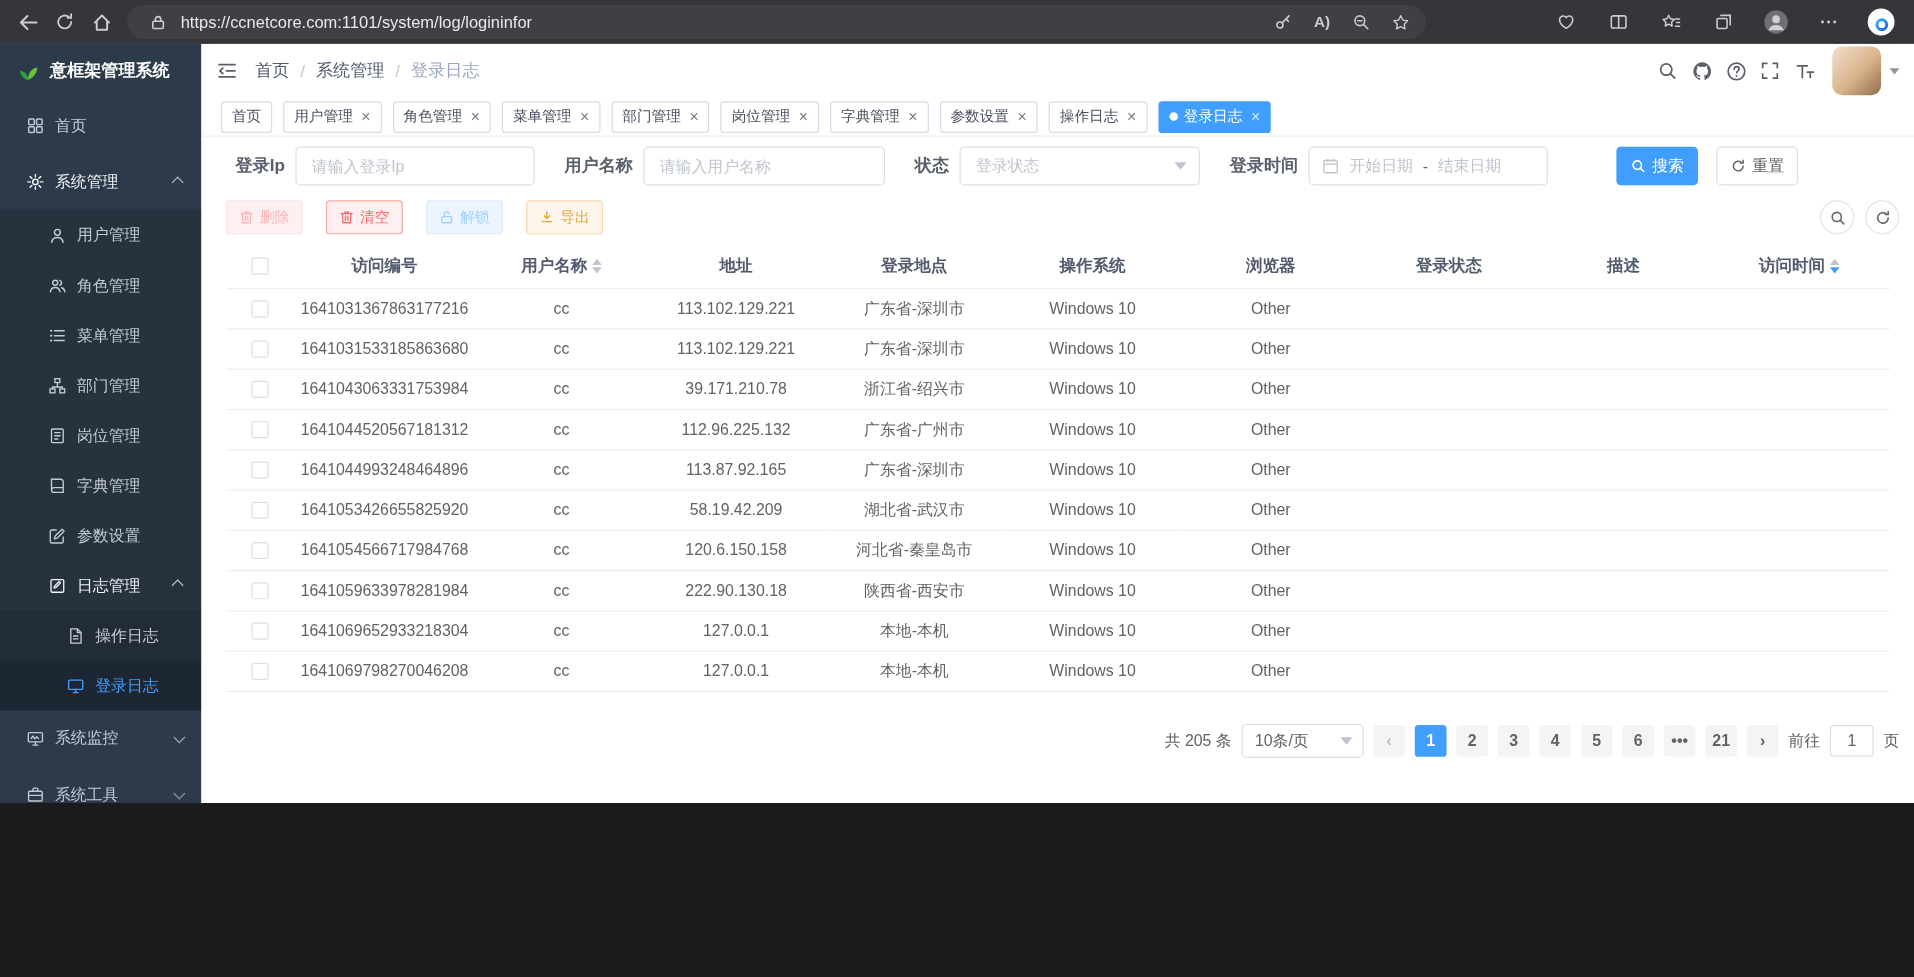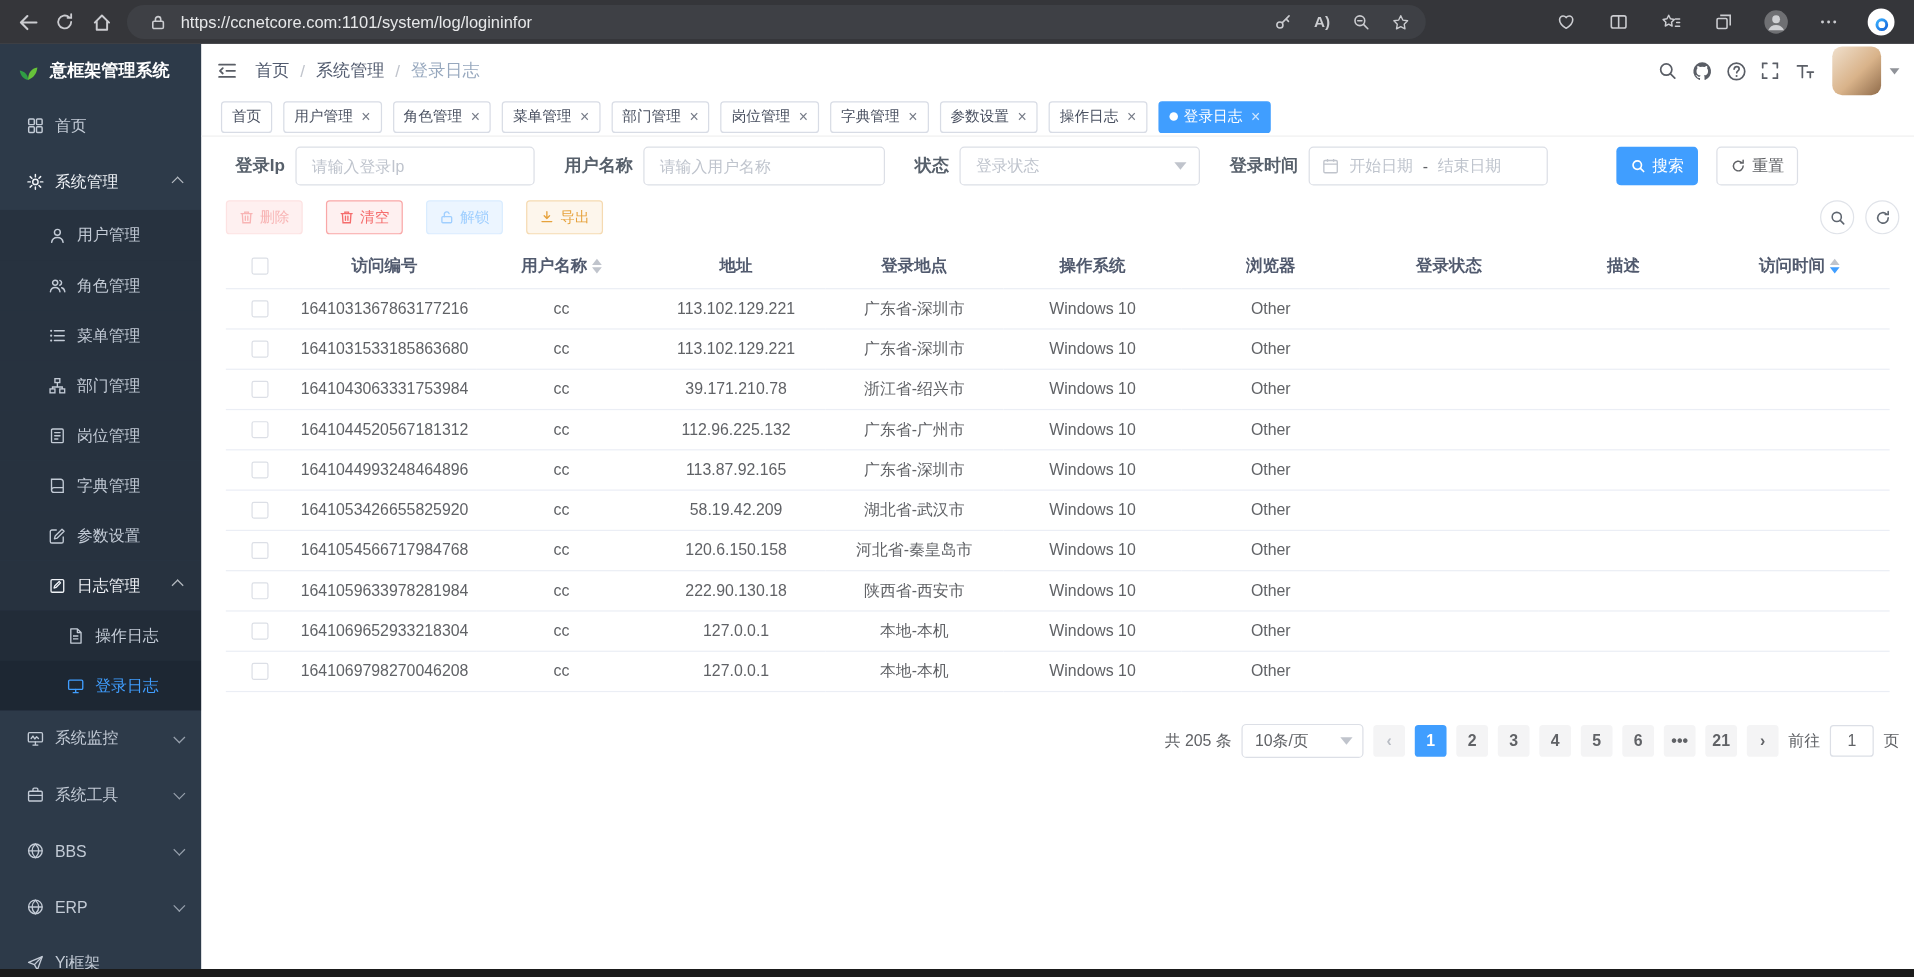--- a/index.html
+++ b/index.html
@@ -1,17 +1,17 @@
 <!DOCTYPE html>
 <html><head>
 <meta charset="utf-8">
 <style>
   * { box-sizing: border-box; margin: 0; padding: 0; }
   body { font-family: "Liberation Sans", "DejaVu Sans", sans-serif; background: #1b1b1b; }
-  .screen { width: 1914px; height: 969px; overflow: hidden; background: #fff; position: relative; }
+  .screen { width: 1914px; height: 803px; overflow: hidden; background: #fff; position: relative; }
   .canvas { width: 1568px; height: 801px; transform: scale(1.2207); transform-origin: 0 0; display: flex; flex-direction: column; background: #fff; }
 
   
   .browser-bar { height: 36px; flex: 0 0 36px; background: #35363a; display: flex; align-items: center; padding: 0 8px; }
   .bicon { width: 30px; height: 30px; border-radius: 6px; display: flex; align-items: center; justify-content: center; color: #cbccd0; flex: none; }
   .url-pill { width: 1064px; height: 28px; margin-left: 6px; background: #3e4045; border-radius: 14px; display: flex; align-items: center; padding: 0 8px 0 12px; gap: 6px; flex: none; }
   .pill-url { flex: 1; color: #e7e8ea; font-size: 13.5px; white-space: nowrap; overflow: hidden; }
   .picon { width: 26px; height: 26px; display: flex; align-items: center; justify-content: center; color: #cbccd0; flex: none; font-size: 12.5px; font-weight: bold; }
   .b-right { margin-left: auto; display: flex; align-items: center; gap: 13px; padding-right: 4px; }
 

